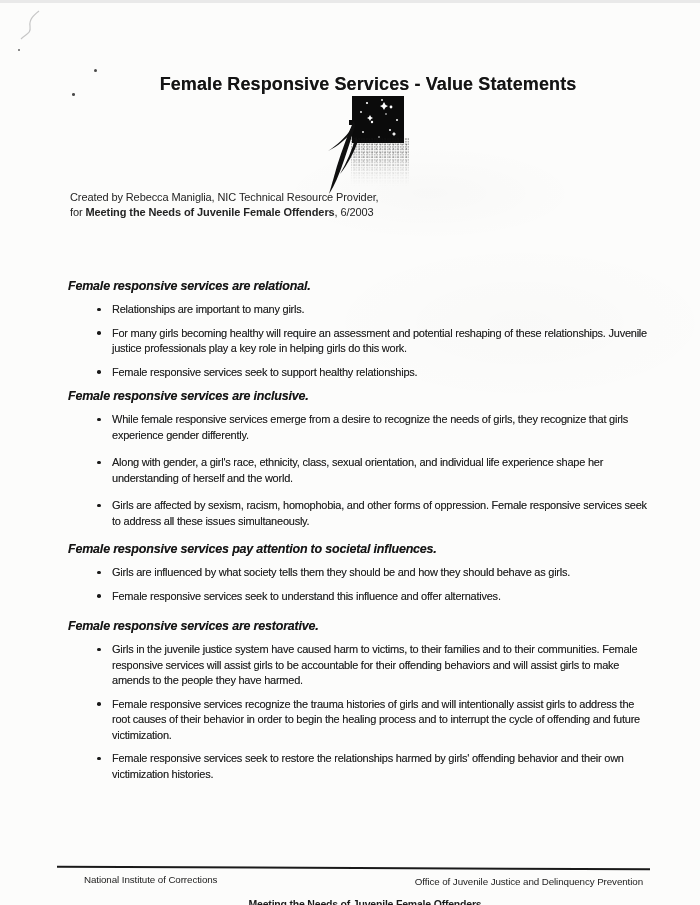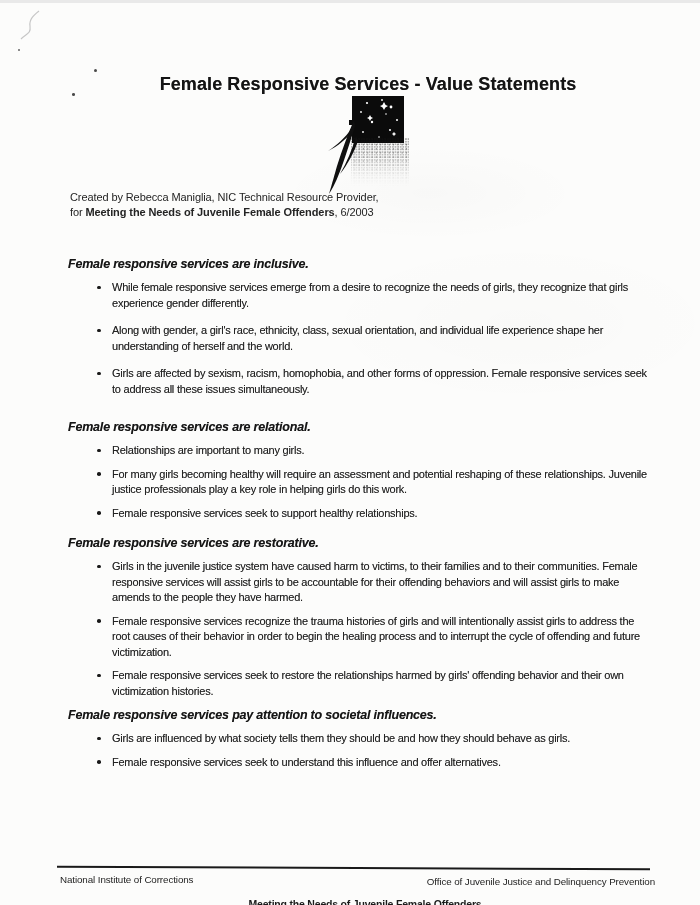--- a/index.html
+++ b/index.html
@@ -50,25 +50,25 @@
   .sec-1 li{margin-bottom:12px;}
   .sec-2{margin-top:22px;}
   .sec-3{margin-top:14px;}
   .sec-4{margin-top:8px;}
   .sec-5{margin-top:18px;}
   .footer-rule{
     position:absolute;left:57px;right:50px;top:864px;
     border-top:2.2px solid #1a1a1a;transform:rotate(0.25deg);
   }
   .footer-left{
-    position:absolute;left:60px;top:871px;
+    position:absolute;left:84px;top:871px;
     font-size:9.8px;letter-spacing:-0.1px;color:#232323;
   }
   .footer-right{
-    position:absolute;right:45px;top:873px;
+    position:absolute;right:57px;top:873px;
     font-size:9.8px;letter-spacing:-0.1px;color:#232323;text-align:center;
   }
   .footer-bottom{
     position:absolute;top:895px;left:0;width:100%;
     text-align:center;transform:translateX(15px);
     font-size:10.5px;font-weight:bold;letter-spacing:-0.2px;color:#1b1b1b;
   }
   .artifact{position:absolute;}
   .squiggle{left:18px;top:6px;}
   .dot{border-radius:50%;background:#4a4a4a;}
@@ -133,52 +133,52 @@
     </g>
   </svg>
 
   <div class="credit">
     <span>Created by Rebecca Maniglia, NIC Technical Resource Provider,</span><br>
     <span>for </span><b>Meeting the Needs of Juvenile Female Offenders</b><span>, 6/2003</span>
   </div>
 
   <div class="sections">
 
+    <div class="vsection sec-2">
+      <p class="shead">Female responsive services are relational.</p>
+      <ul>
+        <li>Relationships are important to many girls.</li>
+        <li>For many girls becoming healthy will require an assessment and potential reshaping of these relationships.  Juvenile justice professionals play a key role in helping girls do this work.</li>
+        <li>Female responsive services seek to support healthy relationships.</li>
+      </ul>
+    </div>
+
     <div class="vsection sec-1">
       <p class="shead">Female responsive services are inclusive.</p>
       <ul>
         <li>While female responsive services emerge from a desire to recognize the needs of girls, they recognize that girls experience gender differently.</li>
         <li>Along with gender, a girl's race, ethnicity, class, sexual orientation, and individual life experience shape her understanding of herself and the world.</li>
         <li>Girls are affected by sexism, racism, homophobia, and other forms of oppression.  Female responsive services seek to address all these issues simultaneously.</li>
       </ul>
     </div>
 
-    <div class="vsection sec-2">
-      <p class="shead">Female responsive services are relational.</p>
+    <div class="vsection sec-4">
+      <p class="shead">Female responsive services pay attention to societal influences.</p>
       <ul>
-        <li>Relationships are important to many girls.</li>
-        <li>For many girls becoming healthy will require an assessment and potential reshaping of these relationships.  Juvenile justice professionals play a key role in helping girls do this work.</li>
-        <li>Female responsive services seek to support healthy relationships.</li>
+        <li>Girls are influenced by what society tells them they should be and how they should behave as girls.</li>
+        <li>Female responsive services seek to understand this influence and offer alternatives.</li>
       </ul>
     </div>
 
     <div class="vsection sec-3">
       <p class="shead">Female responsive services are restorative.</p>
       <ul>
         <li>Girls in the juvenile justice system have caused harm to victims, to their families and to their communities. Female responsive services will assist girls to be accountable for their offending behaviors and will assist girls to make amends to the people they have harmed.</li>
         <li>Female responsive services recognize the trauma histories of girls and will intentionally assist girls to address the root causes of their behavior in order to begin the healing process and to interrupt the cycle of offending and future victimization.</li>
         <li>Female responsive services seek to restore the relationships harmed by girls' offending behavior and their own victimization histories.</li>
-      </ul>
-    </div>
-
-    <div class="vsection sec-4">
-      <p class="shead">Female responsive services pay attention to societal influences.</p>
-      <ul>
-        <li>Girls are influenced by what society tells them they should be and how they should behave as girls.</li>
-        <li>Female responsive services seek to understand this influence and offer alternatives.</li>
       </ul>
     </div>
 
 
   </div>
 
   <div class="footer-rule"></div>
   <div class="footer-left">National Institute of Corrections</div>
   <div class="footer-right">Office of Juvenile Justice and Delinquency Prevention</div>
   <div class="footer-bottom">Meeting the Needs of Juvenile Female Offenders</div>

